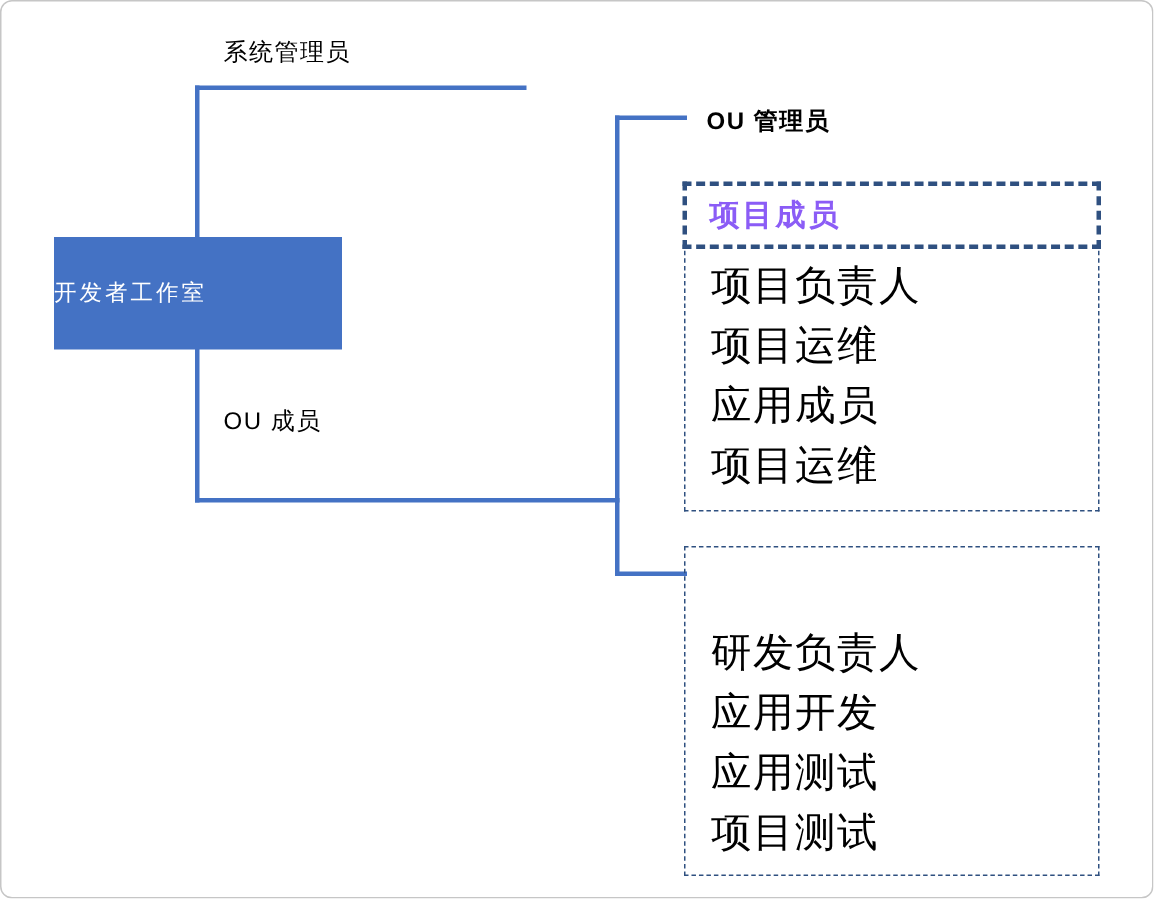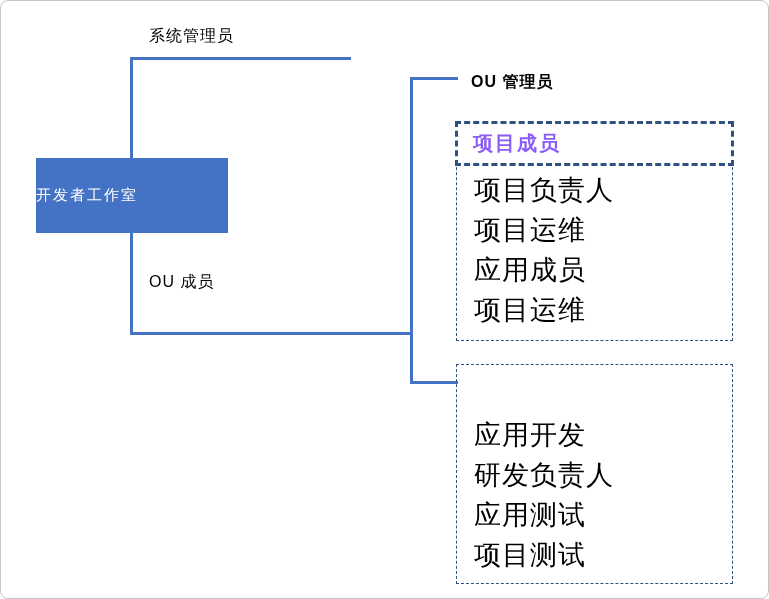--- a/index.html
+++ b/index.html
@@ -115,20 +115,20 @@
     <div class="group-items" style="top:47px;">
       <div class="group-item">项目负责人</div>
       <div class="group-item">项目运维</div>
       <div class="group-item">应用成员</div>
       <div class="group-item">项目运维</div>
     </div>
   </div>
 
   <div class="group" style="left:455px; top:363px; width:277px; height:220px;">
     <div class="group-items" style="top:50px;">
+      <div class="group-item">研发负责人</div>
       <div class="group-item">应用开发</div>
-      <div class="group-item">研发负责人</div>
       <div class="group-item">应用测试</div>
       <div class="group-item">项目测试</div>
     </div>
   </div>
 
 </div>
 
 </body></html>

